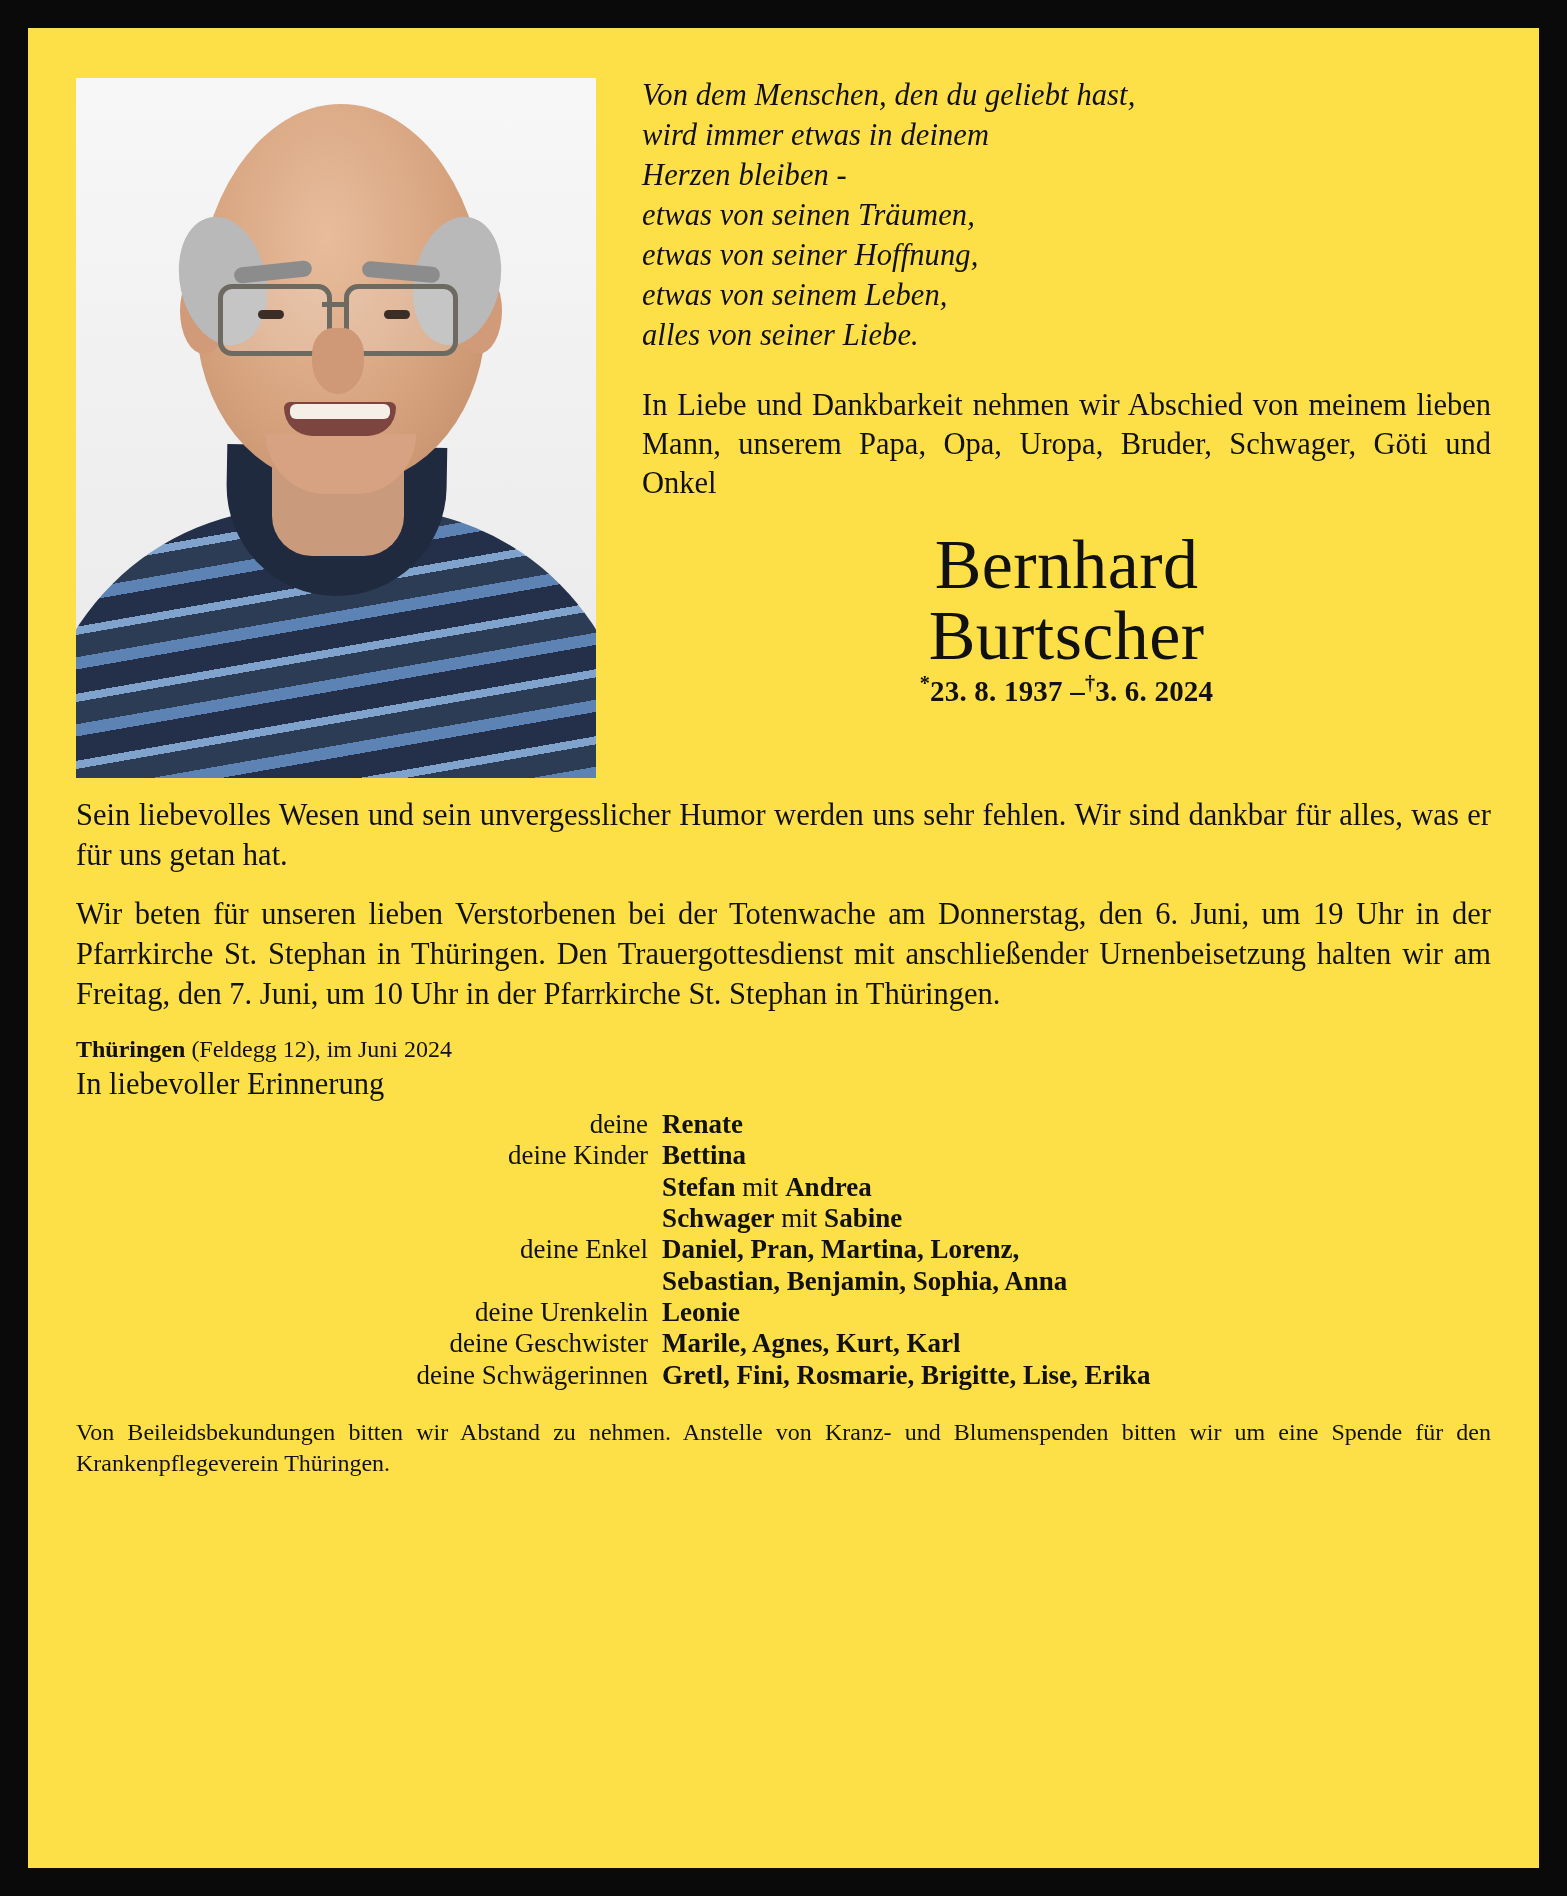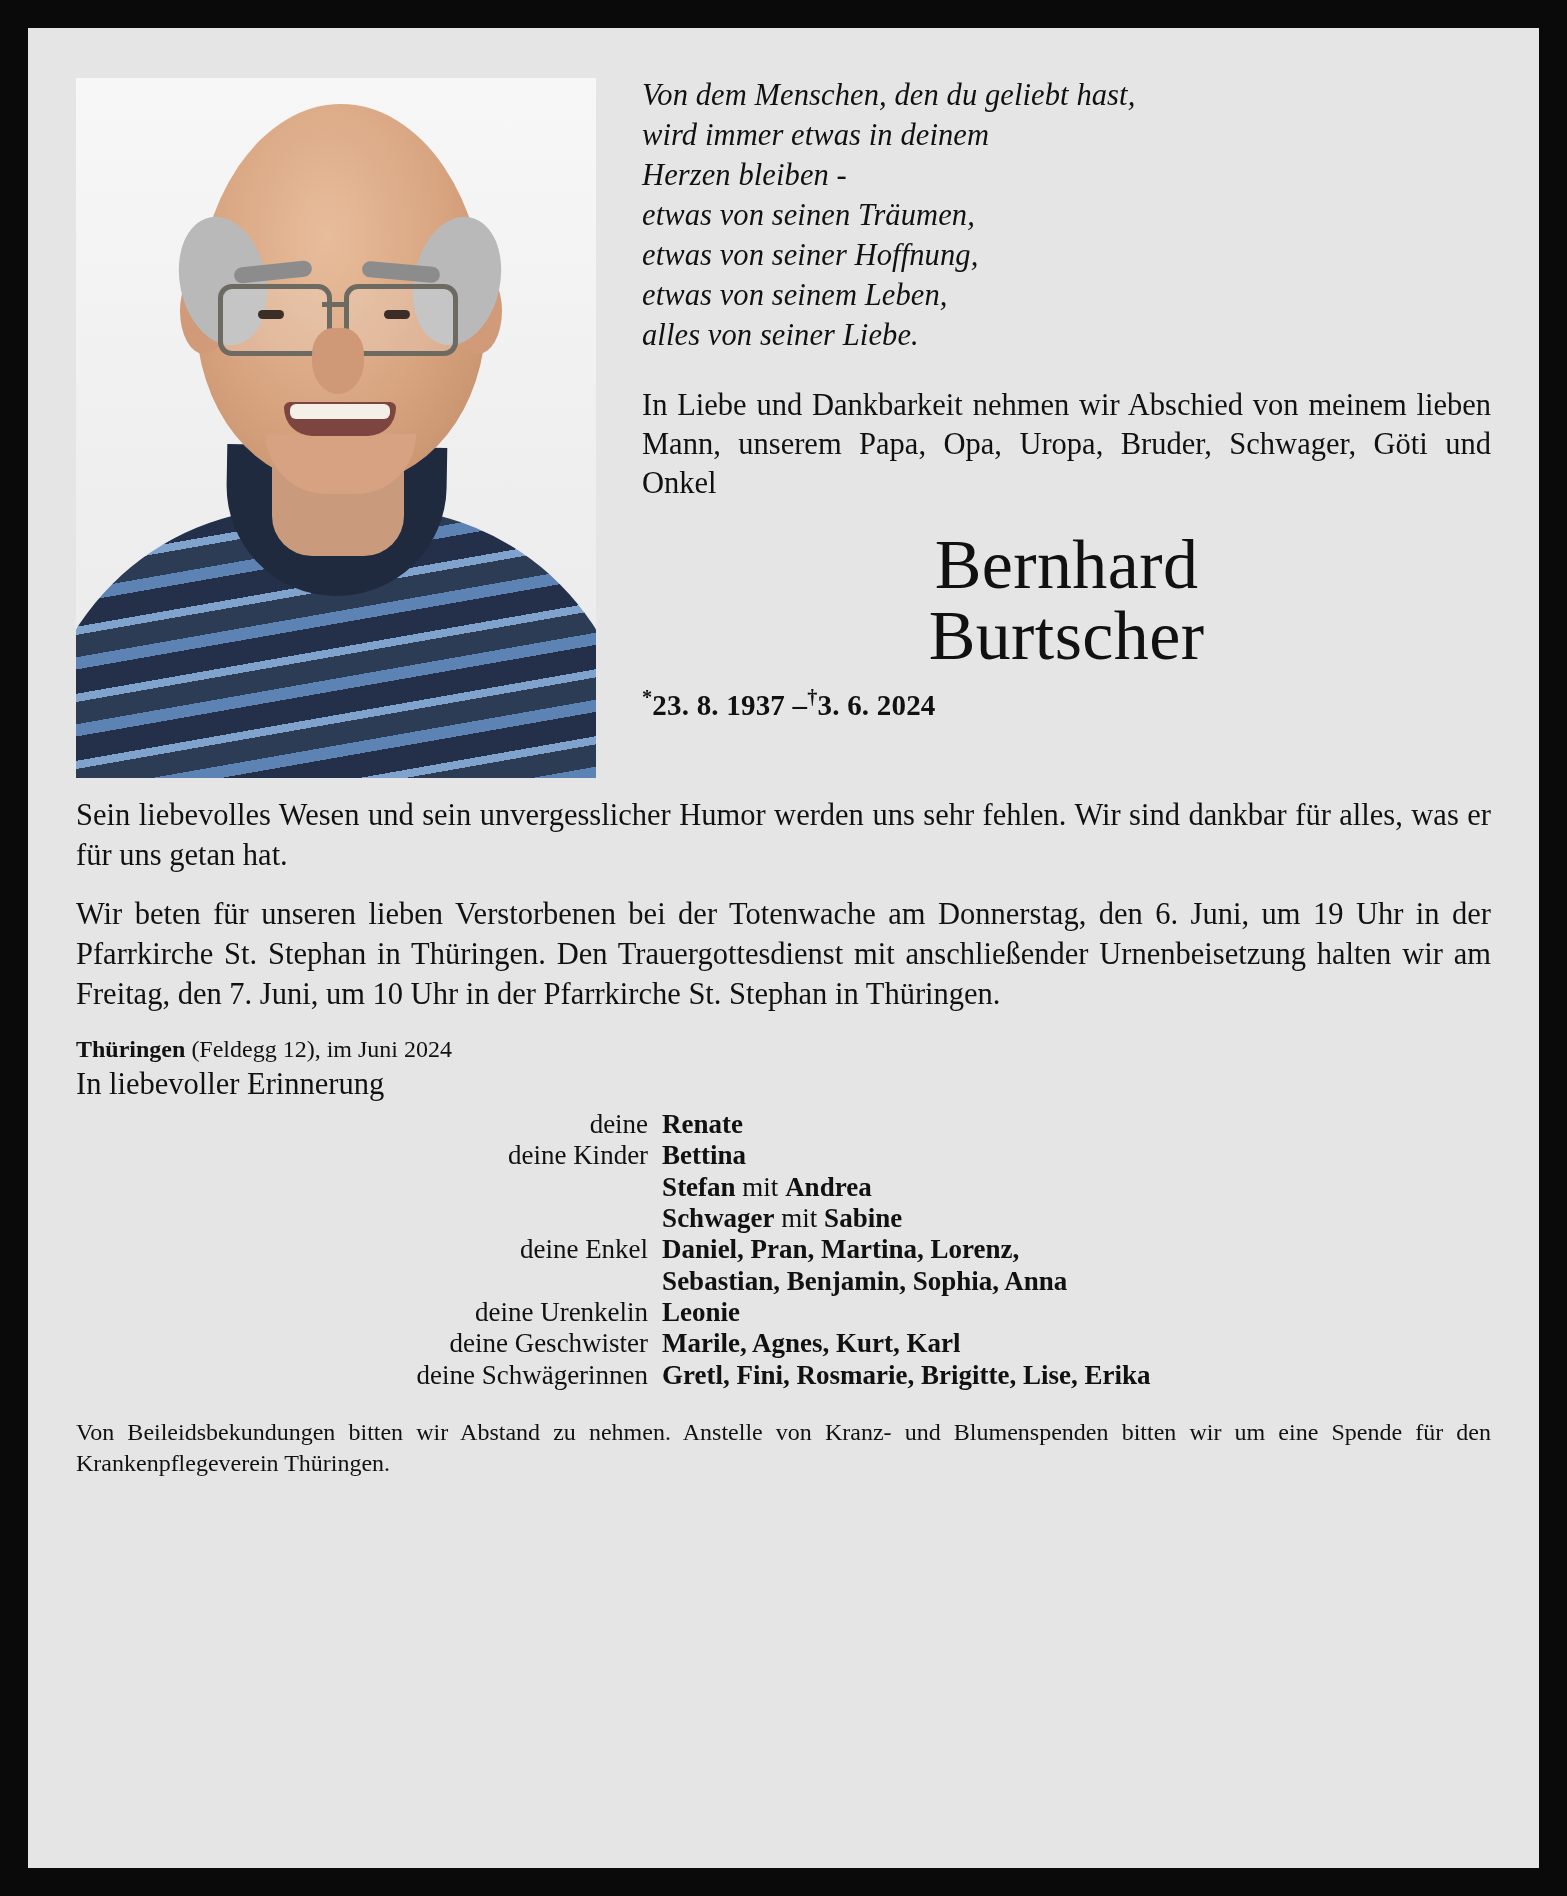--- a/index.html
+++ b/index.html
@@ -18,21 +18,21 @@
     width: 1567px;
     height: 1896px;
     box-sizing: border-box;
     background: #0a0a0a;
     padding: 28px 28px 28px 28px;
   }
   .card {
     width: 100%;
     height: 100%;
     box-sizing: border-box;
-    background: #e5e5e5;
+    background: #fde047;
     padding: 42px 48px 16px 48px;
     position: relative;
   }
 
   
   .top {
     display: flex;
     flex-direction: row;
     align-items: flex-start;
   }
@@ -188,22 +188,21 @@
   }
   .name {
     margin-top: 26px;
     text-align: center;
     font-size: 70px;
     line-height: 1.02;
     letter-spacing: 0.4px;
   }
   .name .n2 { display: block; }
   .dates {
-    margin-top: 14px;
-    text-align: left;
+    text-align: center;
     font-weight: bold;
     font-size: 29px;
     letter-spacing: 0.2px;
   }
   .dates sup { font-size: 0.7em; }
 
   
   .body-text {
     margin-top: 18px;
     font-size: 30.5px;

